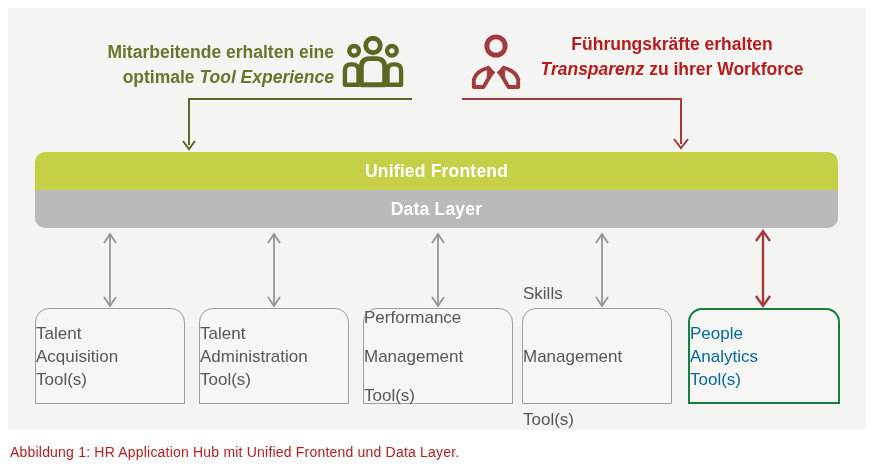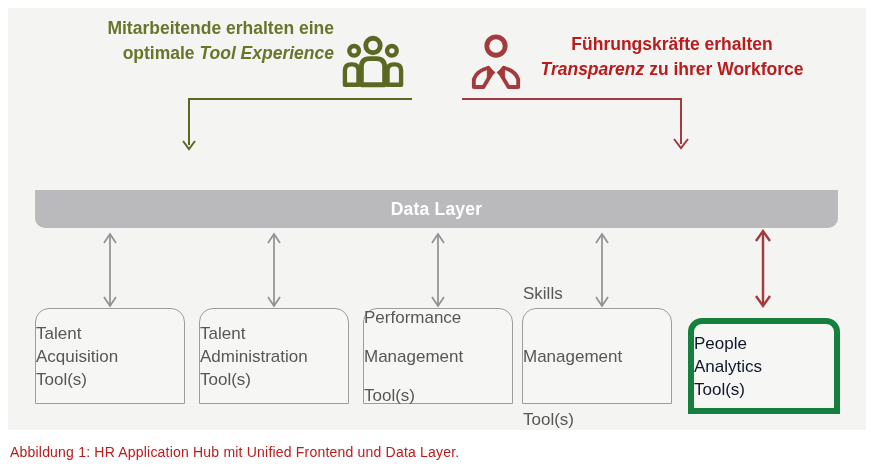--- a/index.html
+++ b/index.html
@@ -2,41 +2,41 @@
 <html><head>
 <meta charset="utf-8">
 <style>
   html,body{margin:0;padding:0;background:#ffffff;}
   body{font-family:"Liberation Sans", sans-serif;}
   #stage{position:relative;width:874px;height:474px;background:#ffffff;overflow:hidden;}
   #panel{position:absolute;left:8px;top:8px;width:858px;height:422px;background:#f4f4f2;}
 
   
   .ann{position:absolute;font-size:17.5px;line-height:25px;font-weight:600;}
-  #ann-employees{left:60px;top:8px;width:266px;text-align:right;color:#68762c;}
+  #ann-employees{left:60px;top:32px;width:266px;text-align:right;color:#68762c;}
   #ann-leaders{left:519px;top:24px;width:290px;text-align:center;color:#b91c1c;}
   .ann em{font-style:italic;font-weight:800;}
 
   
   .icon{position:absolute;}
   #icon-group{left:334px;top:26px;width:62px;height:54px;}
   #icon-manager{left:461px;top:24px;width:54px;height:58px;}
 
   
   .bar{position:absolute;left:27px;width:803px;height:38px;display:flex;align-items:center;justify-content:center;
        color:#ffffff;font-size:17.5px;font-weight:600;letter-spacing:.2px;}
   #bar-frontend{top:144px;background:#c6d046;border-radius:10px 10px 0 0;}
   #bar-data{top:182px;background:#bababc;border-radius:0 0 10px 10px;text-align:right;}
 
   
   .toolbox{position:absolute;top:300px;width:150px;height:96px;background:#f6f6f5;
            border:1.5px solid #9d9d9d;border-radius:14px 14px 0 0;
            display:flex;flex-direction:column;align-items:flex-start;justify-content:center;
            color:#575757;font-size:17px;line-height:23px;text-align:center;box-sizing:border-box;}
-  .toolbox.highlight{border:6px solid #15803d;color:#0f172a;margin-top:10px;}
+  .toolbox.highlight{border:2px solid #15803d;color:#0369a1;}
   #toolbox-0{left:27px;}  #toolbox-1{left:191px;}  #toolbox-2{left:355px;gap:16px;}
   #toolbox-3{left:514px;gap:40px;} #toolbox-4{left:680px;width:152px;}
 
   
   #connectors{position:absolute;left:0;top:0;width:858px;height:422px;pointer-events:none;}
 
   
   #caption{position:absolute;left:10px;top:444px;font-size:14px;color:#b91c1c;letter-spacing:.2px;}
 </style>
 </head>
@@ -110,20 +110,23 @@
           <polyline points="588,289 594,298 600,289"></polyline>
         </g>
       </g>
       <g fill="none" stroke="#a33a3b" stroke-width="2.4">
         <line x1="755" y1="224" x2="755" y2="297"></line>
         <polyline points="748,233 755,223 762,233"></polyline>
         <polyline points="748,288 755,298 762,288"></polyline>
       </g>
     </svg>
 
+    <div class="bar" id="bar-frontend">
+      <span>Unified Frontend</span>
+    </div>
     <div class="bar" id="bar-data">
       <span>Data Layer</span>
     </div>
 
     <div class="toolbox" id="toolbox-0">
       <div>Talent</div>
       <div>Acquisition</div>
       <div>Tool(s)</div>
     </div>
     <div class="toolbox" id="toolbox-1">

